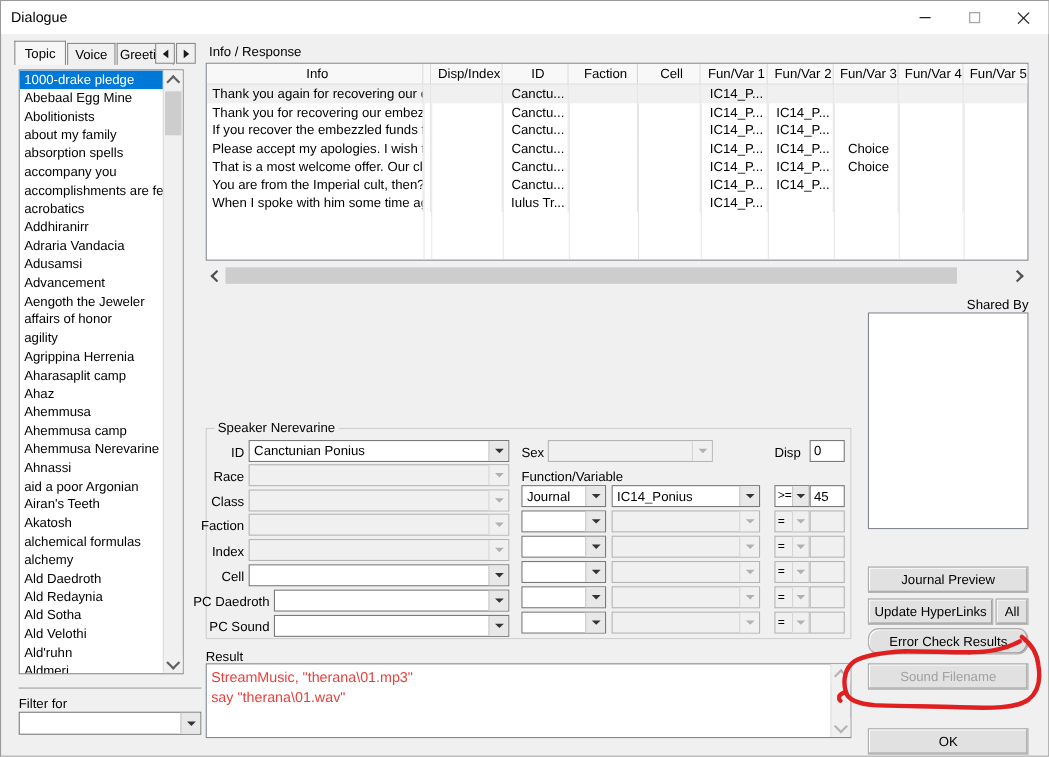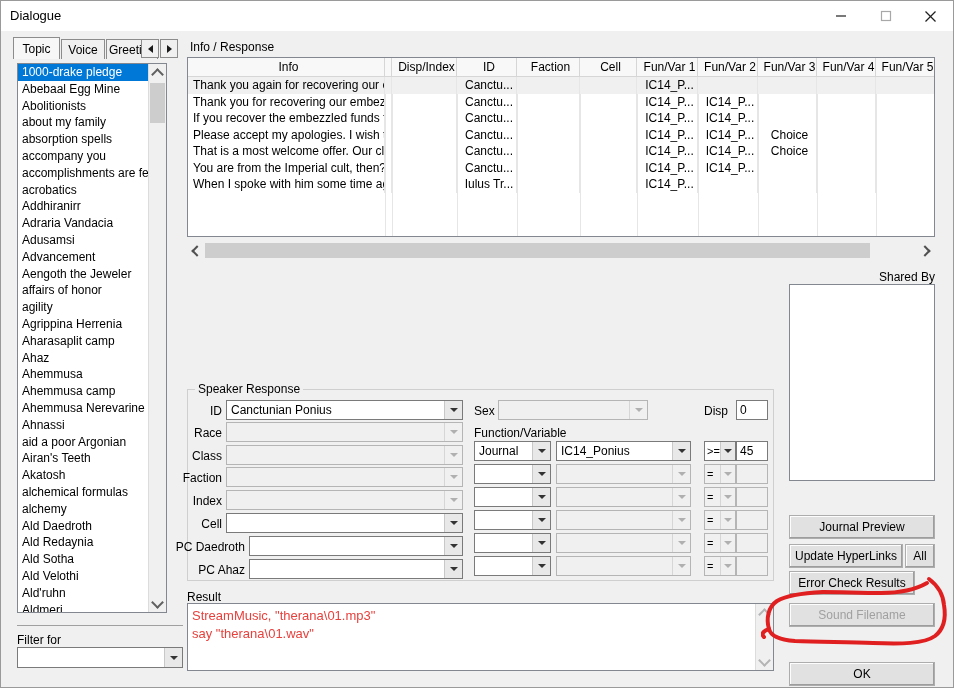--- a/index.html
+++ b/index.html
@@ -604,21 +604,21 @@
       <span class="chevh l"></span>
     </div>
     <div class="hs-thumb" style="left:18px; width:665px;"></div>
     <div class="hs-btn" style="right:0;">
       <span class="chevh r"></span>
     </div>
   </div>
 
 
   <div id="spk-group"></div>
-  <div class="grp-label" id="spk-label">Speaker Response</div>
+  <div class="grp-label" id="spk-label">Speaker Nerevarine</div>
 
   <div id="spk-fields">
       <div class="static-label" style="left: 221px; top: 403px; transform: translateX(-100%);">ID</div>
       <div class="combo" style="left: 225px; top: 399px; width: 237px; height: 20px;">
         <span class="cval">Canctunian Ponius</span>
         <span class="carrow">
           <i class="tri-down"></i>
         </span>
       </div>
       <div class="static-label" style="left: 221px; top: 425px; transform: translateX(-100%);">Race</div>
@@ -656,21 +656,21 @@
           <i class="tri-down"></i>
         </span>
       </div>
       <div class="static-label" style="left: 244px; top: 539px; transform: translateX(-100%);">PC Daedroth</div>
       <div class="combo" style="left: 248px; top: 535px; width: 214px; height: 20px;">
         <span class="cval"></span>
         <span class="carrow">
           <i class="tri-down"></i>
         </span>
       </div>
-      <div class="static-label" style="left: 244px; top: 562px; transform: translateX(-100%);">PC Ahaz</div>
+      <div class="static-label" style="left: 244px; top: 562px; transform: translateX(-100%);">PC Sound</div>
       <div class="combo" style="left: 248px; top: 558px; width: 214px; height: 20px;">
         <span class="cval"></span>
         <span class="carrow">
           <i class="tri-down"></i>
         </span>
       </div>
     </div>
 
   <div class="static-label" style="left:473px; top:403px;">Sex</div>
   <div class="combo dis" style="left:497px; top:399px; width:150px; height:20px;">
@@ -820,21 +820,21 @@
 
   <div class="btn" style="left:788px; top:514px; width:146px; height:24px;">
     <span>Journal Preview</span>
   </div>
   <div class="btn" style="left:788px; top:543px; width:114px; height:24px;">
     <span>Update HyperLinks</span>
   </div>
   <div class="btn" style="left:904px; top:543px; width:30px; height:24px;">
     <span>All</span>
   </div>
-  <div class="btn" style="left:788px; top:570px; width:126px; height:24px;">
+  <div class="btn" style="left:788px; top:570px; width:146px; height:24px;border-radius:10px;">
     <span>Error Check Results</span>
   </div>
   <div class="btn disabled" style="left:788px; top:602px; width:146px; height:24px;">
     <span>Sound Filename</span>
   </div>
   <div class="btn" style="left:788px; top:645px; width:146px; height:24px;margin-top:16px;">
     <span>OK</span>
   </div>
 
   <svg id="annot" viewBox="0 0 194 78">

